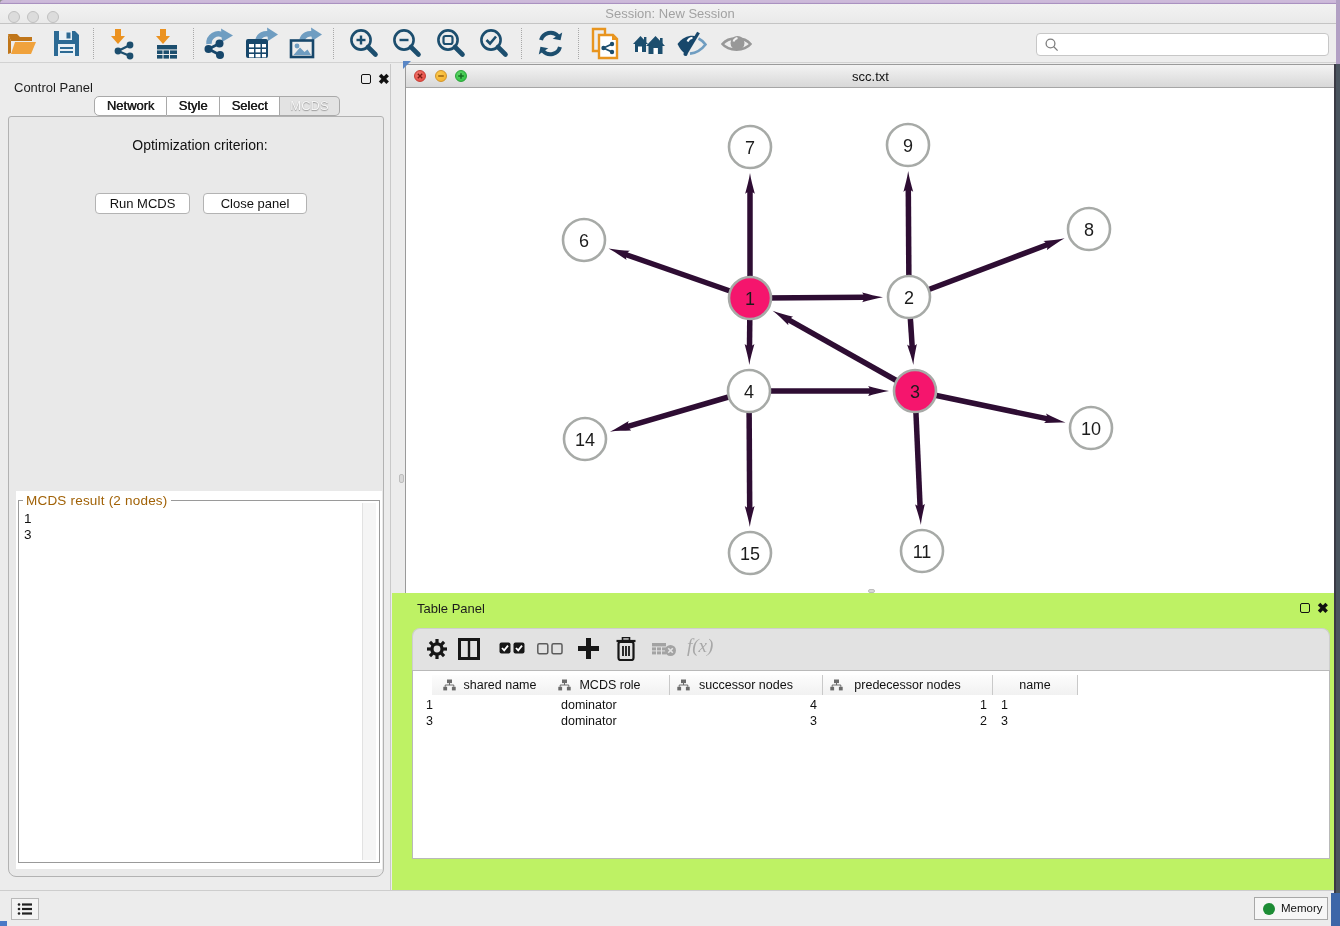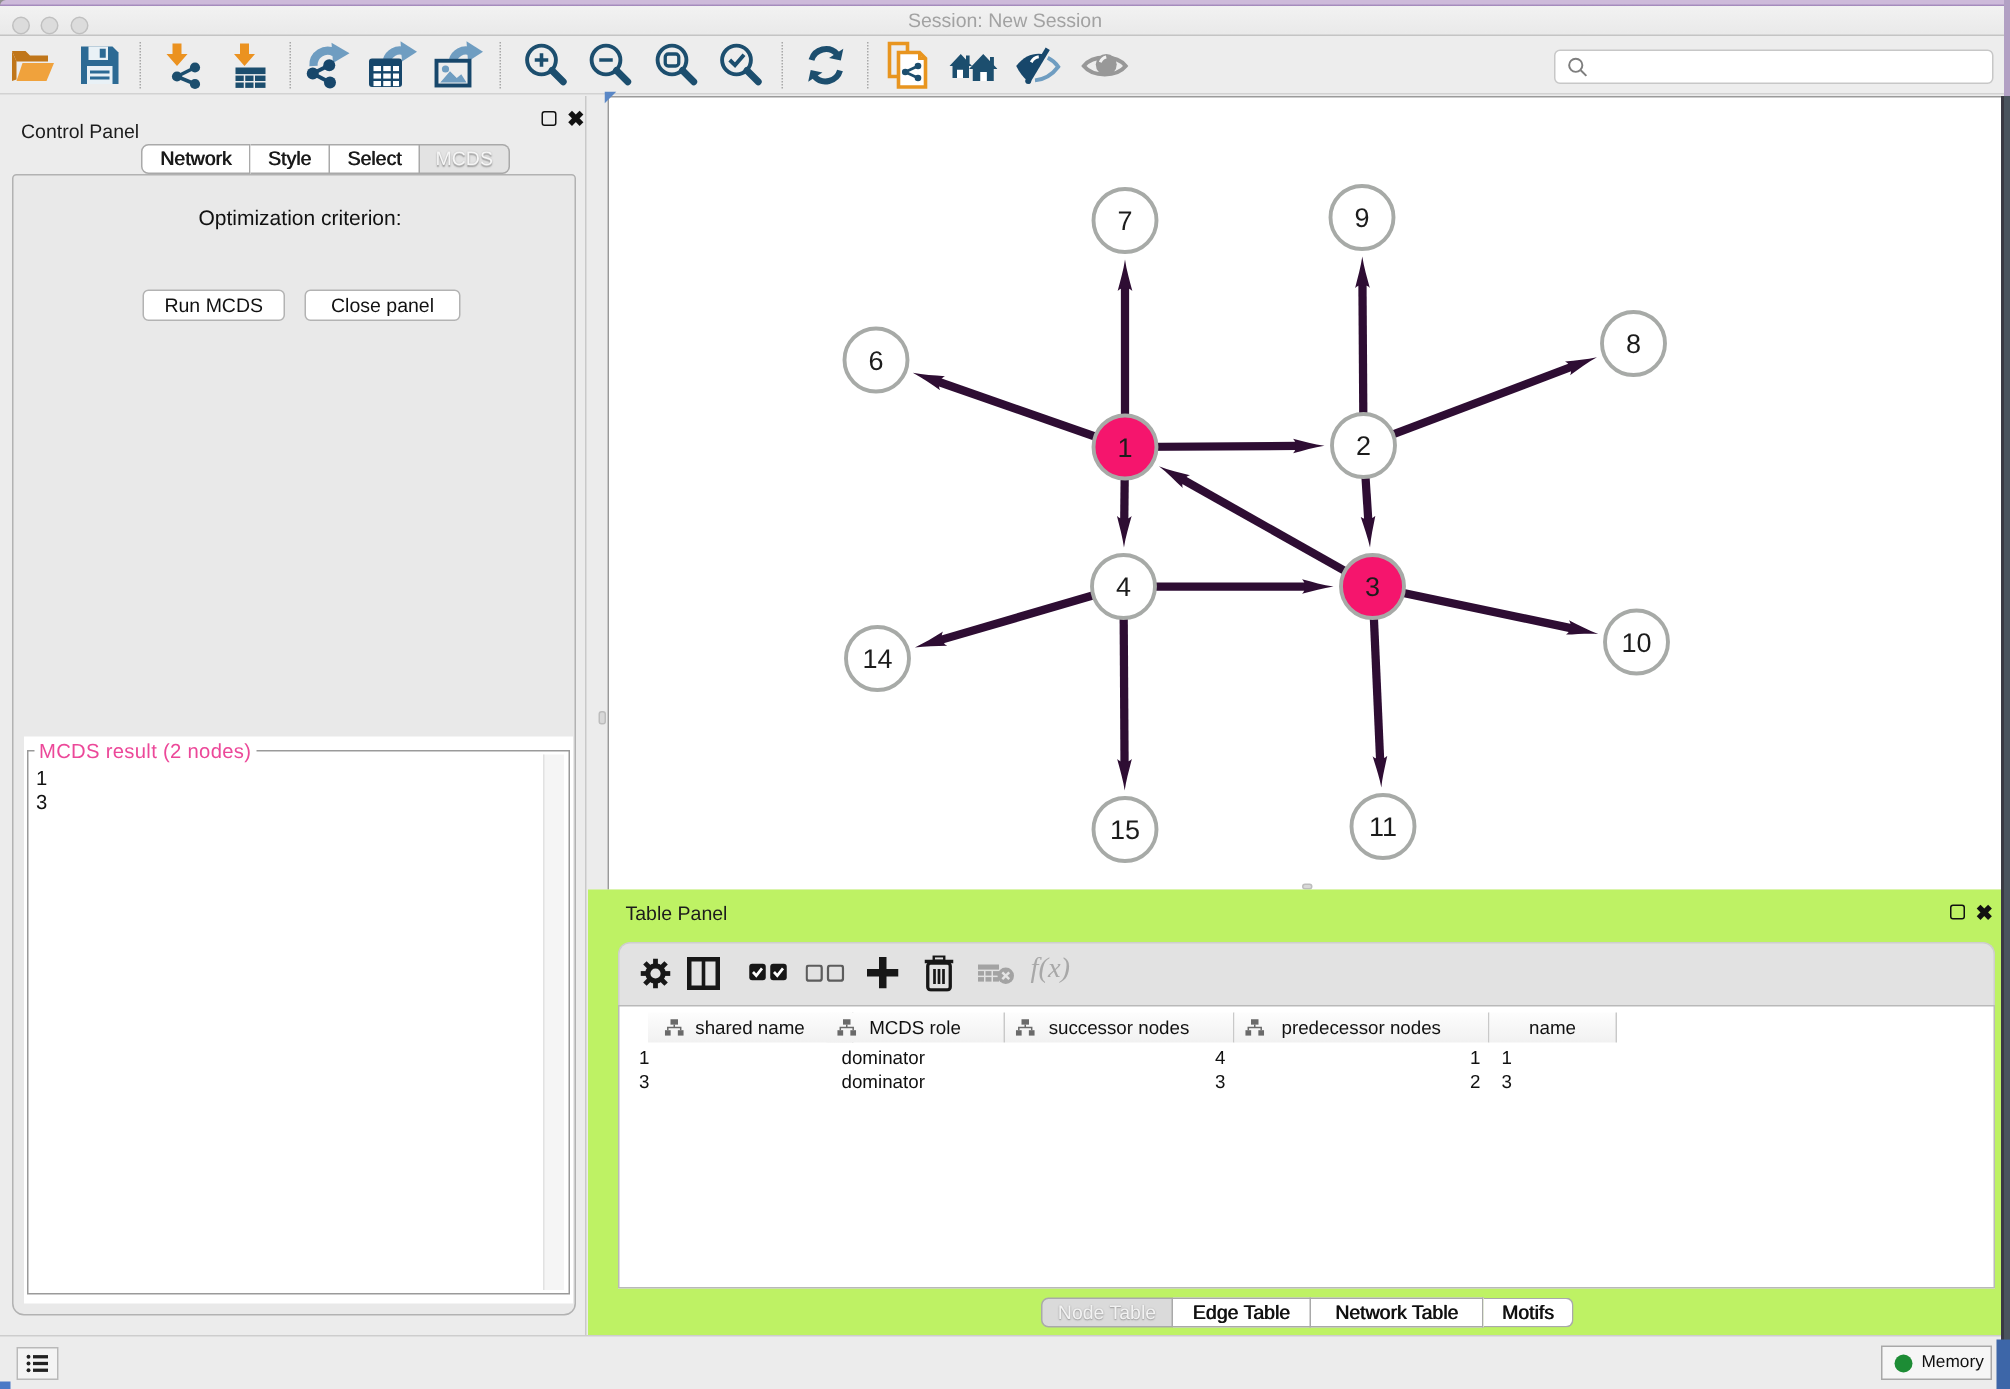--- a/index.html
+++ b/index.html
@@ -28,21 +28,21 @@
 .tabrow .tab:first-child { border-left:1px solid #a9a9a9; border-radius:5px 0 0 5px; }
 .tabrow .tab:last-child { border-radius:0 5px 5px 0; }
 .tabrow .tab.sel { background:#e3e3e3; color:#f6f6f6; text-shadow:0 0 1px #b5b5b5, 0 1px 1px #999; }
 #cpcontent { left:8px; top:52px; width:376px; height:761px; background:#e9e9e9; border:1px solid #b2b2b2; border-radius:3px 3px 8px 8px; }
 #optlabel { left:12px; top:73px; width:376px; text-align:center; font-size:14px; color:#111; }
 #optselect { left:44px; top:96px; width:310px; height:21px; background:#fff; border:1px solid #b0b0b0; border-radius:4px; font-size:14px; color:#111; line-height:19px; padding-left:11px; }
 .chev { position:absolute; right:8px; top:3px; width:9px; height:14px; }
 .btn { position:absolute; height:21px; background:#fff; border:1px solid #b3b3b3; border-radius:4px; font-size:13px; color:#111; text-align:center; line-height:19px; }
 #fieldwrap { left:16px; top:427px; width:366px; height:378px; background:#fff; }
 #fieldset { position:absolute; left:2px; top:9px; width:362px; height:363px; border:1px solid #9a9a9a; }
-#fieldlegend { position:absolute; left:4px; top:-8px; background:#fff; padding:0 3px; font-size:13.5px; color:#ec4899; letter-spacing:0.2px; }
+#fieldlegend { position:absolute; left:4px; top:-8px; background:#fff; padding:0 3px; font-size:13.5px; color:#a16207; letter-spacing:0.2px; }
 #fieldtext { position:absolute; left:5px; top:10px; font-size:13.5px; color:#111; line-height:16px; }
 #fieldscroll { position:absolute; right:3px; top:2px; width:14px; height:357px; background:#f5f5f5; border-left:1px solid #e2e2e2; }
 
 #netframe { left:405px; top:64px; width:931px; height:529px; background:#fff; border:1px solid #9a9a9a; border-bottom:none; }
 #nettitle { position:absolute; left:0; top:0; width:100%; height:23px; background:linear-gradient(#f3f3f3,#d8d8d8); border-bottom:1px solid #a6a6a6; }
 #nettitle .t { position:absolute; left:0; right:0; top:4px; text-align:center; font-size:13px; color:#111; }
 .tlr { background:radial-gradient(circle at 35% 30%, #f2766c,#e3423b); border:1px solid #c43c33; }
 .tly { background:radial-gradient(circle at 35% 30%, #fbc94c,#f5ae29); border:1px solid #d1952a; }
 .tlg { background:radial-gradient(circle at 35% 30%, #5fd467,#27bf3d); border:1px solid #27a336; }
 .tls { top:5px; }
@@ -256,20 +256,38 @@
   <div class="abs" id="fieldwrap">
     <div id="fieldset">
       <div id="fieldlegend">MCDS result (2 nodes)</div>
       <div id="fieldtext">1<br>3</div>
       <div id="fieldscroll"></div>
     </div>
   </div>
 </div>
 
 <div class="abs" id="netframe">
+  <div id="nettitle">
+    <div class="tl tls tlr" style="left:8px;">
+        <svg width="10" height="10" viewBox="0 0 10 10" style="position:absolute;left:0;top:0;">
+          <path d="M2.8 2.8 L7.2 7.2 M7.2 2.8 L2.8 7.2" stroke="#7e1a12" stroke-width="1.4"></path>
+        </svg>
+      </div>
+    <div class="tl tls tly" style="left:29px;">
+        <svg width="10" height="10" viewBox="0 0 10 10" style="position:absolute;left:0;top:0;">
+          <path d="M2.2 5 L7.8 5" stroke="#996212" stroke-width="1.5"></path>
+        </svg>
+      </div>
+    <div class="tl tls tlg" style="left:49px;">
+        <svg width="10" height="10" viewBox="0 0 10 10" style="position:absolute;left:0;top:0;">
+          <path d="M2.2 5 L7.8 5 M5 2.2 L5 7.8" stroke="#156e22" stroke-width="1.5"></path>
+        </svg>
+      </div>
+    <div class="t">scc.txt</div>
+  </div>
   <svg id="graph" width="929" height="505" viewBox="0 0 929 505">
     <defs>
       <marker id="arr" markerUnits="userSpaceOnUse" markerWidth="22" markerHeight="12" refX="3" refY="5.5" orient="auto">
         <path d="M0 0.6 C7 2.4 14 4.5 21 5.5 C14 6.5 7 8.6 0 10.4 C2.6 8.2 2.6 2.8 0 0.6 Z" fill="#2e0d33"></path>
       </marker>
     </defs>
     <g stroke="#2e0d33" stroke-width="5.5" marker-end="url(#arr)">
       <line x1="344" y1="209" x2="344.0" y2="102.0"></line>
       <line x1="344" y1="209" x2="219.5" y2="165.5"></line>
       <line x1="344" y1="209" x2="459.0" y2="208.3"></line>
@@ -409,26 +427,20 @@
     <div class="td" style="left:148px; top:27px;">dominator</div>
     <div class="td" style="left:257px; top:27px; width:147px; text-align:right;">4</div>
     <div class="td" style="left:410px; top:27px; width:164px; text-align:right;">1</div>
     <div class="td" style="left:588px; top:27px;">1</div>
     <div class="td" style="left:13px; top:43px;">3</div>
     <div class="td" style="left:148px; top:43px;">dominator</div>
     <div class="td" style="left:257px; top:43px; width:147px; text-align:right;">3</div>
     <div class="td" style="left:410px; top:43px; width:164px; text-align:right;">2</div>
     <div class="td" style="left:588px; top:43px;">3</div>
   </div>
-  <div class="btab" style="left:302px; top:272px;">
-    <div class="tab sel" style="width:88px;">Node Table</div>
-    <div class="tab" style="width:92px;">Edge Table</div>
-    <div class="tab" style="width:115px;">Network Table</div>
-    <div class="tab" style="width:60px;">Motifs</div>
-  </div>
 </div>
 
 <div class="abs" id="statusline"></div>
 <div class="abs" id="listbtn">
   <svg width="26" height="20" viewBox="0 0 26 20" style="position:absolute;left:0;top:0;">
     <circle cx="7" cy="5.5" r="1.3" fill="#222"></circle>
       <rect x="10" y="4.4" width="10" height="2.2" fill="#222"></rect>
     <circle cx="7" cy="10" r="1.3" fill="#222"></circle>
       <rect x="10" y="8.9" width="10" height="2.2" fill="#222"></rect>
     <circle cx="7" cy="14.5" r="1.3" fill="#222"></circle>

